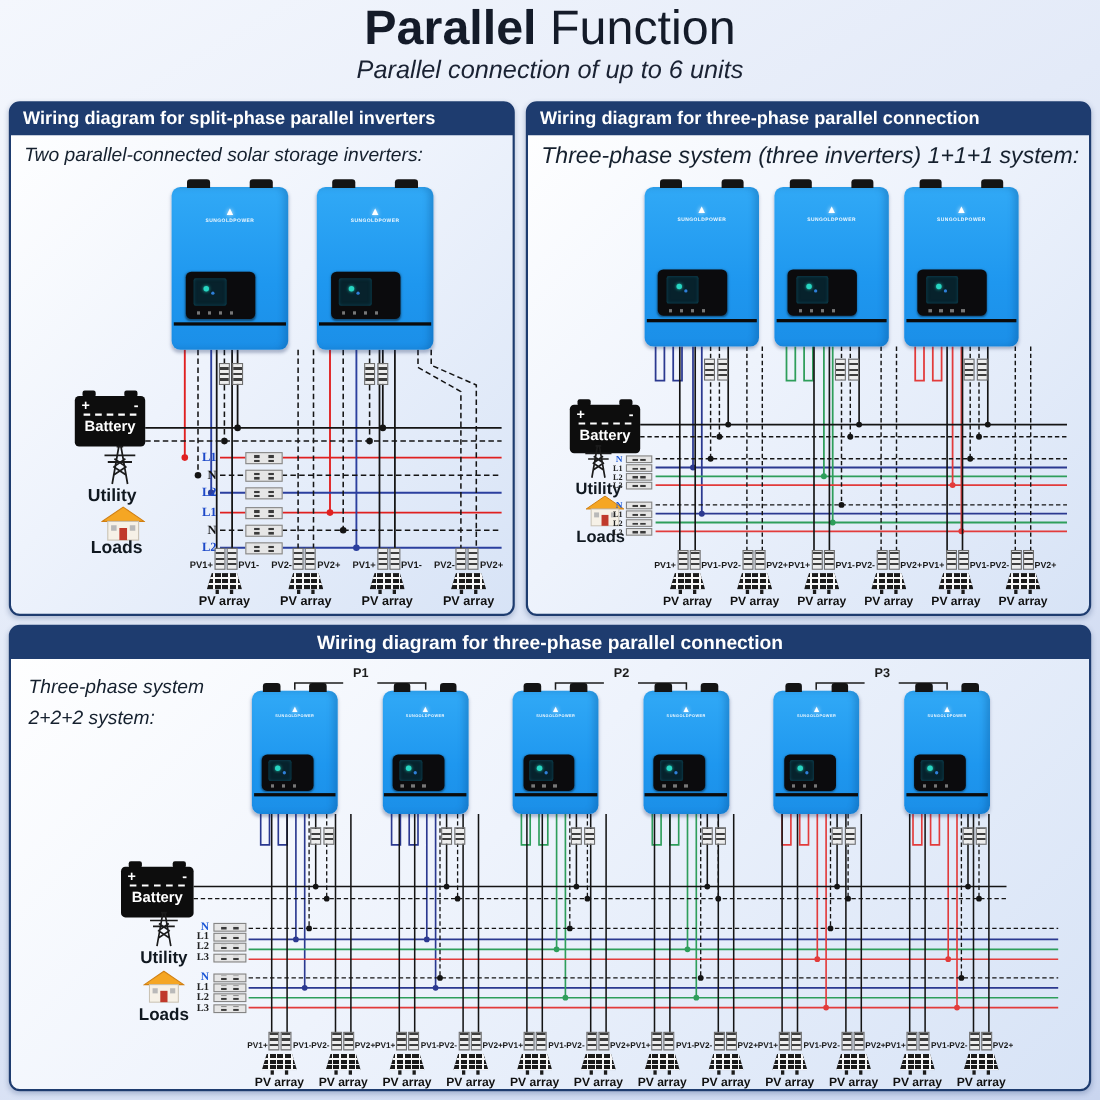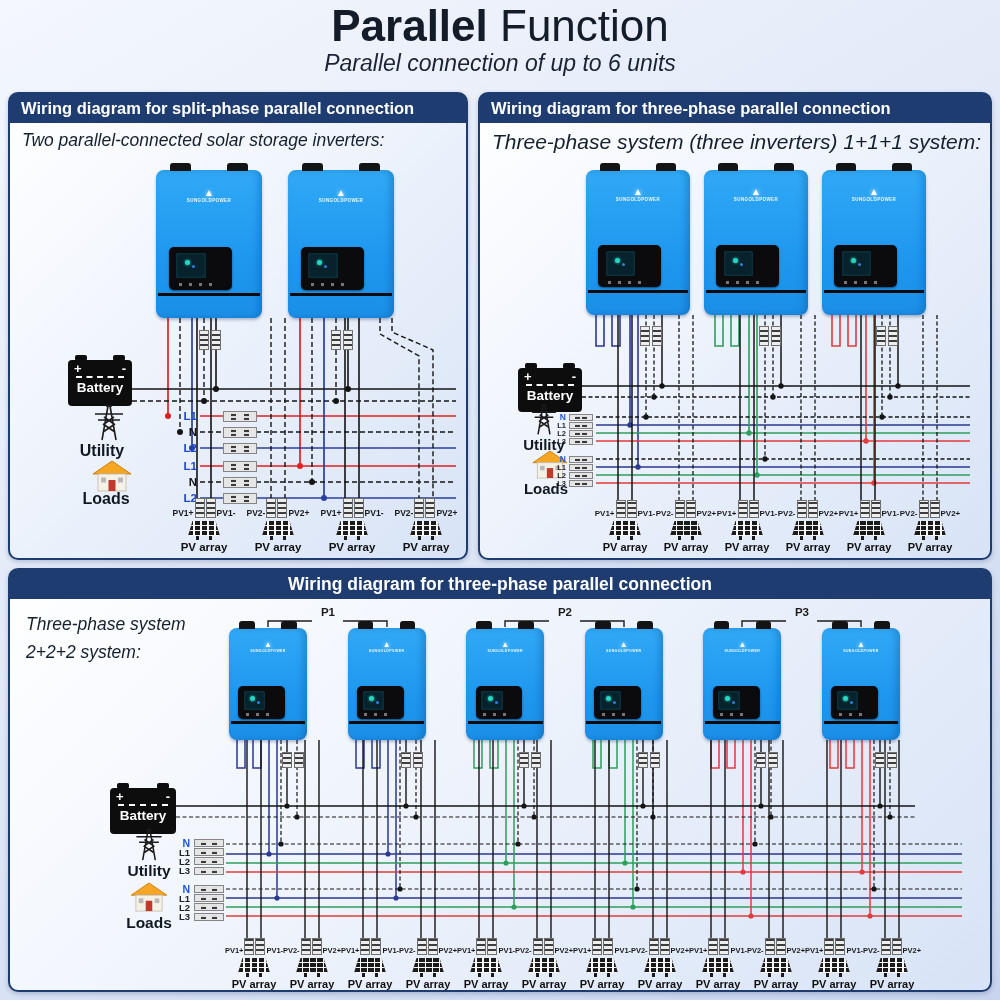--- a/index.html
+++ b/index.html
@@ -55,21 +55,21 @@
   .batt-top{display:flex;justify-content:space-between;font-weight:700;font-size:13px;line-height:12px;}
   .batt-dash{border-top:2px dashed #fff;margin:1px 2px 2px 2px;}
   .batt-label{font-weight:700;font-size:13.5px;text-align:center;line-height:15px;}
 
   
   .icon-label{position:absolute;font-weight:700;color:#101820;text-align:center;}
   .tower,.house{position:absolute;}
 
   
   .rows{position:absolute;display:flex;flex-direction:column;}
-  .line-row{display:flex;align-items:center;}
+  .line-row{display:flex;align-items:center;font-family:Liberation Serif, serif;}
   .ln{font-weight:700;text-align:right;}
   .brk{position:relative;background:#e6e6e6;border:1px solid #858585;box-sizing:border-box;}
   .brk::before,.brk::after{content:"";position:absolute;top:1px;bottom:1px;width:5px;
       background:repeating-linear-gradient(0deg,#3a3a3a 0 2px,#dcdcdc 2px 4px);}
   .brk::before{left:22%;} .brk::after{right:22%;}
   .rowsA .line-row{height:16px;} .rowsA .ln{width:24px;font-size:11.5px;color:#1d49c8;}
   .rowsA .brk{width:34px;height:11px;margin-left:26px;}
   .rowsA div:nth-of-type(2) .ln{color:#141414;}
   .rowsB .line-row{height:8px;} .rowsB .ln{width:16px;font-size:7.5px;color:#222;}
   .rowsB .brk{width:24px;height:7px;margin-left:3px;}
@@ -112,21 +112,21 @@
 <div id="app">
 
   <div class="title-wrap">
     <div class="title-line">
       <span class="title-bold">Parallel</span><span class="title-reg"> Function</span>
     </div>
     <div class="subtitle">Parallel connection of up to 6 units</div>
   </div>
 
   <div class="panel pA" style="left:8px;top:92px;width:460px;height:468px;">
-    <div class="panel-header">Wiring diagram for split-phase parallel connection</div>
+    <div class="panel-header">Wiring diagram for split-phase parallel inverters</div>
     <div class="layer">
       <svg class="wires" width="460" height="468" viewBox="0 0 460 468">
         <g stroke="#e02020" stroke-width="1.7" fill="none">
           <path d="M190,322 H446 M190,372 H446 M158,224 V322 M290,224 V372"></path>
         </g>
         <g fill="#e02020">
             <circle cx="158" cy="322" r="3"></circle>
             <circle cx="290" cy="372" r="3"></circle>
           </g>
         <g stroke="#2b3f9e" stroke-width="1.7" fill="none">

